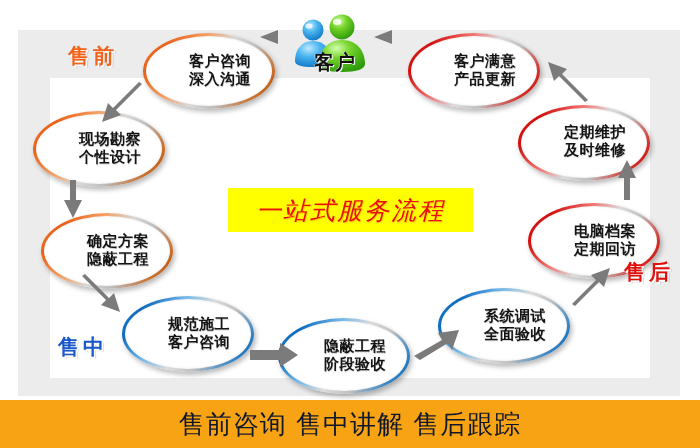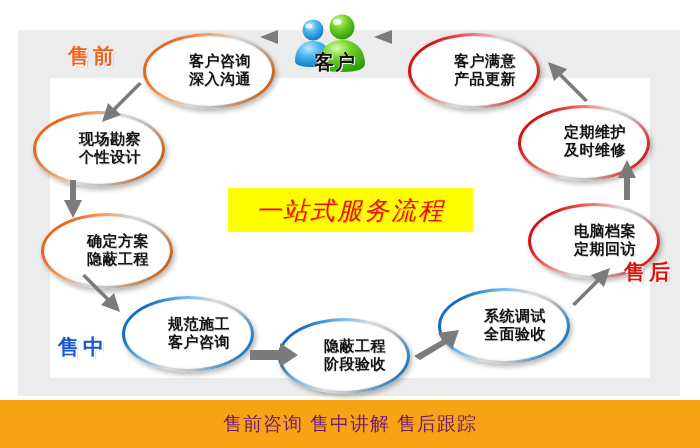--- a/index.html
+++ b/index.html
@@ -99,21 +99,21 @@
     letter-spacing:1px;
   }
 
   
   .footer{
     position:absolute;left:0;top:400px;width:700px;height:48px;
     background:#f7a313;z-index:9;
     display:flex;align-items:center;justify-content:center;
   }
   .footer .ft{
-    font-size:19px;color:#701a75;letter-spacing:1px;
+    font-size:26px;color:#0f172a;letter-spacing:1px;
     font-family:"DejaVu Sans","Liberation Sans",sans-serif;
     white-space:nowrap;
   }
 </style>
 </head>
 <body>
 
 <div id="stage">
 
   <div class="outer-panel"></div>

